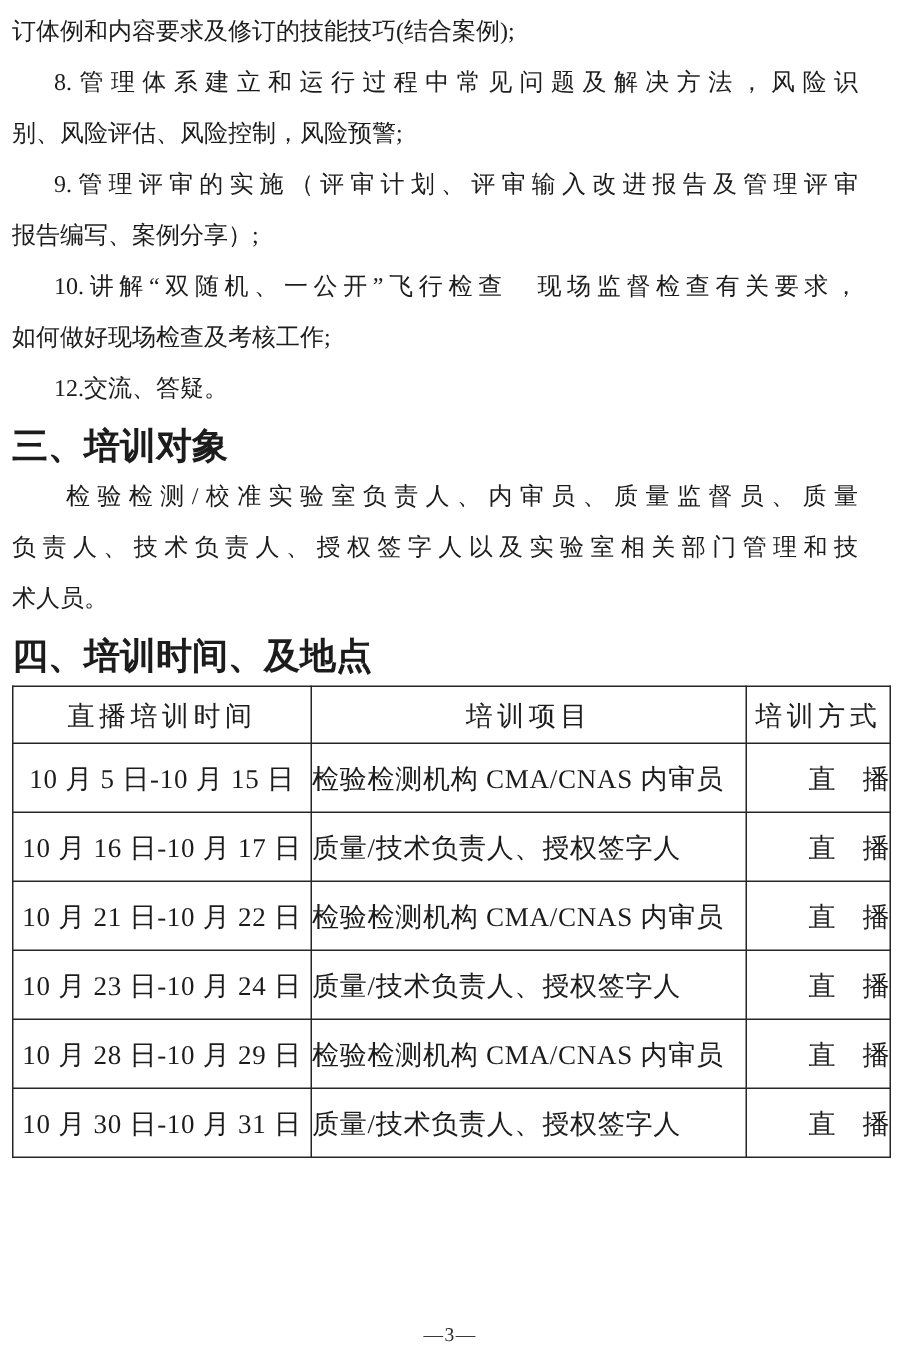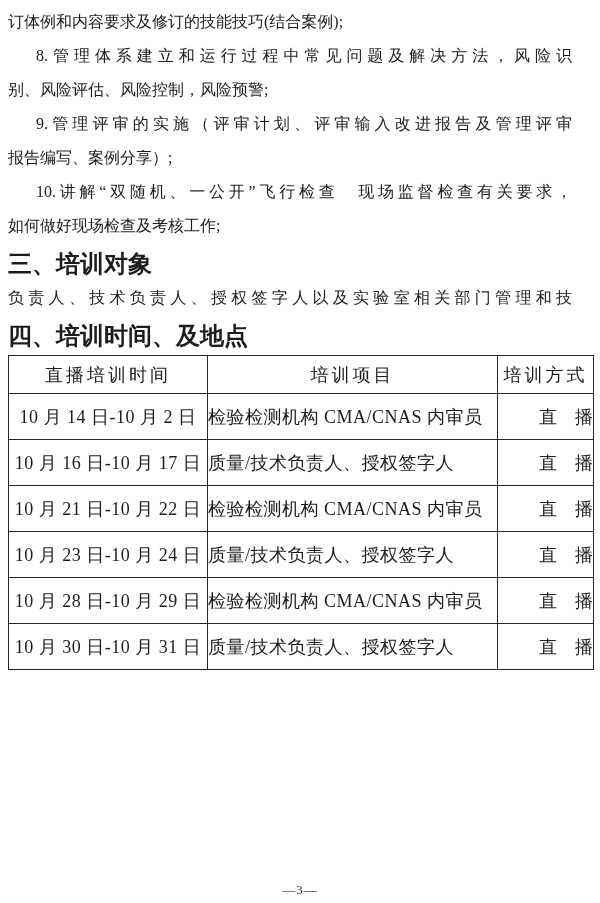--- a/index.html
+++ b/index.html
@@ -83,41 +83,44 @@
 <div>
 
   <div class="textblock">
     <div class="line">订体例和内容要求及修订的技能技巧(结合案例);</div>
     <div class="line indent stretch">8.管理体系建立和运行过程中常见问题及解决方法，风险识</div>
     <div class="line">别、风险评估、风险控制，风险预警;</div>
     <div class="line indent stretch">9.管理评审的实施（评审计划、评审输入改进报告及管理评审</div>
     <div class="line">报告编写、案例分享）;</div>
     <div class="line indent stretch">10.讲解“双随机、一公开”飞行检查　现场监督检查有关要求，</div>
     <div class="line">如何做好现场检查及考核工作;</div>
+    <div class="line indent">12.交流、答疑。</div>
 
     <div class="heading">三、培训对象</div>
+    <div class="line para-first stretch">检验检测/校准实验室负责人、内审员、质量监督员、质量</div>
     <div class="line stretch">负责人、技术负责人、授权签字人以及实验室相关部门管理和技</div>
+    <div class="line">术人员。</div>
 
     <div class="heading">四、培训时间、及地点</div>
   </div>
 
   <table class="schedule">
     <colgroup>
       <col class="c-date">
       <col class="c-project">
       <col class="c-method">
     </colgroup>
     <tbody>
       <tr>
         <th>直播培训时间</th>
         <th>培训项目</th>
         <th>培训方式</th>
       </tr>
       <tr>
-        <td class="cell-date">10 月 14 日-10 月 2 日</td>
+        <td class="cell-date">10 月 5 日-10 月 15 日</td>
         <td class="cell-project">检验检测机构 CMA/CNAS 内审员</td>
         <td class="cell-method">直　播</td>
       </tr>
       <tr>
         <td class="cell-date">10 月 16 日-10 月 17 日</td>
         <td class="cell-project">质量/技术负责人、授权签字人</td>
         <td class="cell-method">直　播</td>
       </tr>
       <tr>
         <td class="cell-date">10 月 21 日-10 月 22 日</td>

